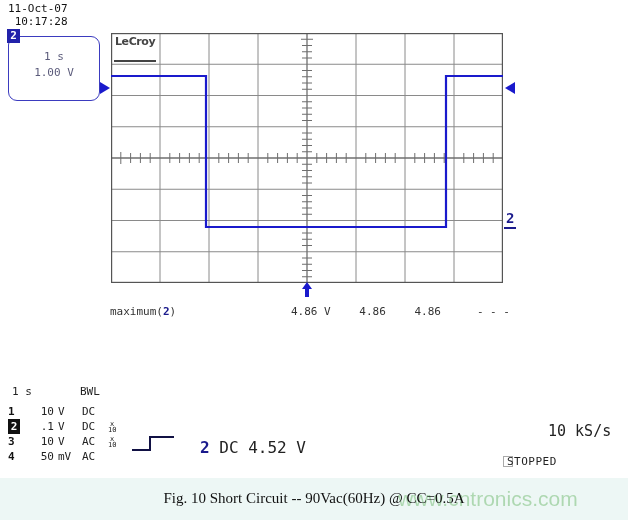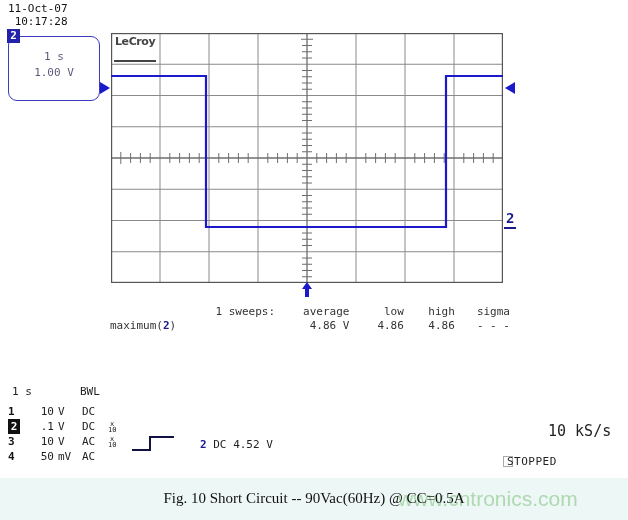--- a/index.html
+++ b/index.html
@@ -52,21 +52,21 @@
   #bwl{left:80px;top:385px;font-size:11px;color:#222;}
   #chanlist{left:8px;top:404px;font-size:11px;color:#222;line-height:15px;}
   .ch-row{height:15px;display:flex;align-items:center;}
   .ch-num{width:12px;font-weight:bold;color:#111;text-align:left;}
   .ch-num.sel{background:#111;color:#ffffff;text-align:center;}
   .ch-v{width:34px;text-align:right;padding-right:4px;}
   .ch-u{width:24px;text-align:left;}
   .ch-c{width:26px;text-align:left;}
   .ch-att{font-size:7px;line-height:6px;display:inline-block;text-align:center;color:#222;}
   #trig-icon{left:130px;top:434px;width:50px;height:20px;}
-  #trig-info{left:200px;top:438px;font-size:11px;color:#222;}
+  #trig-info{left:200px;top:438px;font-size:16px;color:#222;}
   #trig-info .tnum{color:#1a1a8c;font-weight:bold;}
   #samplerate{left:548px;top:422px;font-size:15px;color:#222;}
   #status-sq{left:503px;top:456px;width:8px;height:9px;border:1px solid #aaa;background:#fff;}
   #status-txt{left:507px;top:455px;font-size:11px;color:#222;letter-spacing:0.5px;}
   
   #caption{
     left:0;top:490px;width:628px;text-align:center;
     font-family:"Liberation Serif", serif;font-size:15px;color:#111;
   }
   #watermark{
@@ -204,28 +204,20 @@
 <svg class="abs" style="left:300px;top:280px;" width="14" height="18">
   <polygon points="7,2 12,9 9,9 9,17 5,17 5,9 2,9" fill="#1a1acc"></polygon>
 </svg>
 
 <div class="abs marker-lbl" id="gnd2-label">2</div>
 <div class="abs" id="gnd2-underline"></div>
 
 <div class="abs" id="meas">
   <table>
     <tbody>
-        <tr>
-      <td style="width:86px"></td>
-      <td class="m-r" style="width:84px">1 sweeps:</td>
-      <td class="m-r" style="width:78px">average</td>
-      <td class="m-r" style="width:58px">low</td>
-      <td class="m-r" style="width:54px">high</td>
-      <td class="m-r" style="width:58px">sigma</td>
-    </tr>
     <tr>
       <td><span>maximum(</span><span class="blue-ch">2</span><span>)</span></td>
       <td></td>
       <td class="m-r">4.86 V</td>
       <td class="m-r">4.86</td>
       <td class="m-r">4.86</td>
       <td class="m-r">- - -</td>
     </tr>
   </tbody>
     </table>

